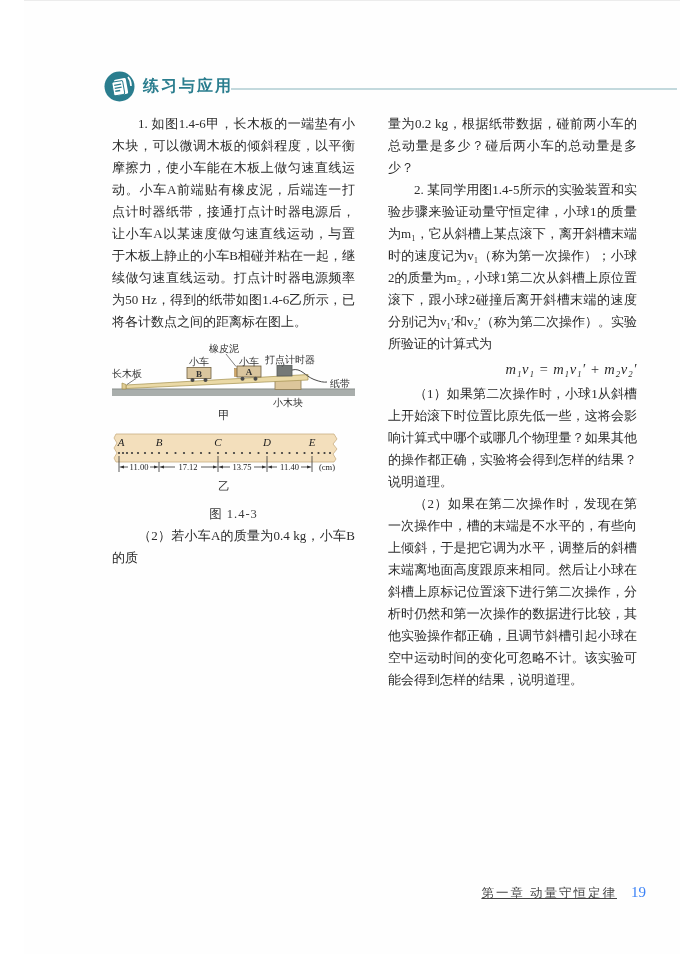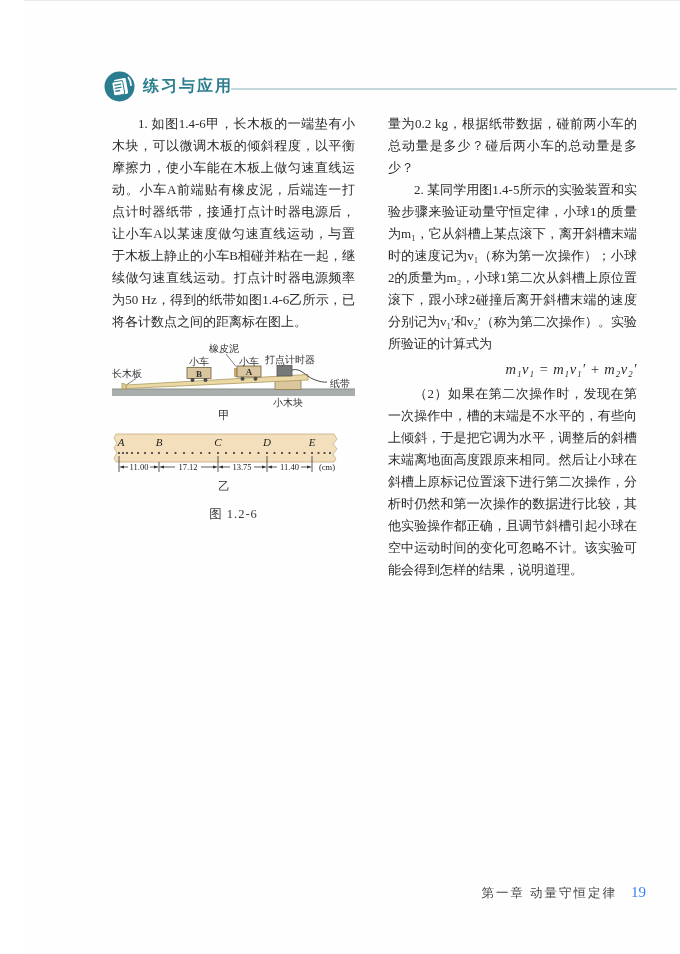--- a/index.html
+++ b/index.html
@@ -53,21 +53,21 @@
   }
   
   .footer {
     position: absolute;
     top: 883px;
     right: 58px;
     display: flex;
     align-items: baseline;
     color: #454545;
   }
-  .footer-chapter { font-size: 12.5px; letter-spacing: 2px; }
+  .footer-chapter { font-size: 12.5px; letter-spacing: 2px; text-decoration: underline; }
   .footer-page { font-size: 15px; margin-left: 14px; color: #3b82f6; }
 </style>
 </head>
 <body>
 
 <div class="page">
 
   <div class="header">
     <span class="header-icon">
       <svg width="31" height="31" viewBox="0 0 31 31">
@@ -208,28 +208,30 @@
         </g>
         <text class="tape-num" x="27" y="39" text-anchor="middle">11.00</text>
         <text class="tape-num" x="76" y="39" text-anchor="middle">17.12</text>
         <text class="tape-num" x="130" y="39" text-anchor="middle">13.75</text>
         <text class="tape-num" x="177.5" y="39" text-anchor="middle">11.40</text>
         <text class="tape-num" x="215" y="39" text-anchor="middle">(cm)</text>
         <text class="fig-tag" x="112" y="59" text-anchor="middle">乙</text>
       </svg>
     </div>
 
-    <div class="fig-caption">图 1.2-6</div>
-
+    <div class="fig-caption">图 1.4-3</div>
+
+    <div class="para indent">（2）若小车A的质量为0.4 kg，小车B的质</div>
   </div>
 
   <div class="col col-right">
     <div class="para">量为0.2 kg，根据纸带数据，碰前两小车的总动量是多少？碰后两小车的总动量是多少？</div>
     <div class="para indent">2. 某同学用图1.4-5所示的实验装置和实验步骤来验证动量守恒定律，小球1的质量为m₁，它从斜槽上某点滚下，离开斜槽末端时的速度记为v₁（称为第一次操作）；小球2的质量为m₂，小球1第二次从斜槽上原位置滚下，跟小球2碰撞后离开斜槽末端的速度分别记为v₁′和v₂′（称为第二次操作）。实验所验证的计算式为</div>
     <div class="formula">m₁v₁ = m₁v₁′ + m₂v₂′</div>
+    <div class="para indent">（1）如果第二次操作时，小球1从斜槽上开始滚下时位置比原先低一些，这将会影响计算式中哪个或哪几个物理量？如果其他的操作都正确，实验将会得到怎样的结果？说明道理。</div>
     <div class="para indent">（2）如果在第二次操作时，发现在第一次操作中，槽的末端是不水平的，有些向上倾斜，于是把它调为水平，调整后的斜槽末端离地面高度跟原来相同。然后让小球在斜槽上原标记位置滚下进行第二次操作，分析时仍然和第一次操作的数据进行比较，其他实验操作都正确，且调节斜槽引起小球在空中运动时间的变化可忽略不计。该实验可能会得到怎样的结果，说明道理。</div>
   </div>
 
   <div class="footer">
     <span class="footer-chapter">第一章  动量守恒定律</span>
     <span class="footer-page">19</span>
   </div>
 
 </div>
 

